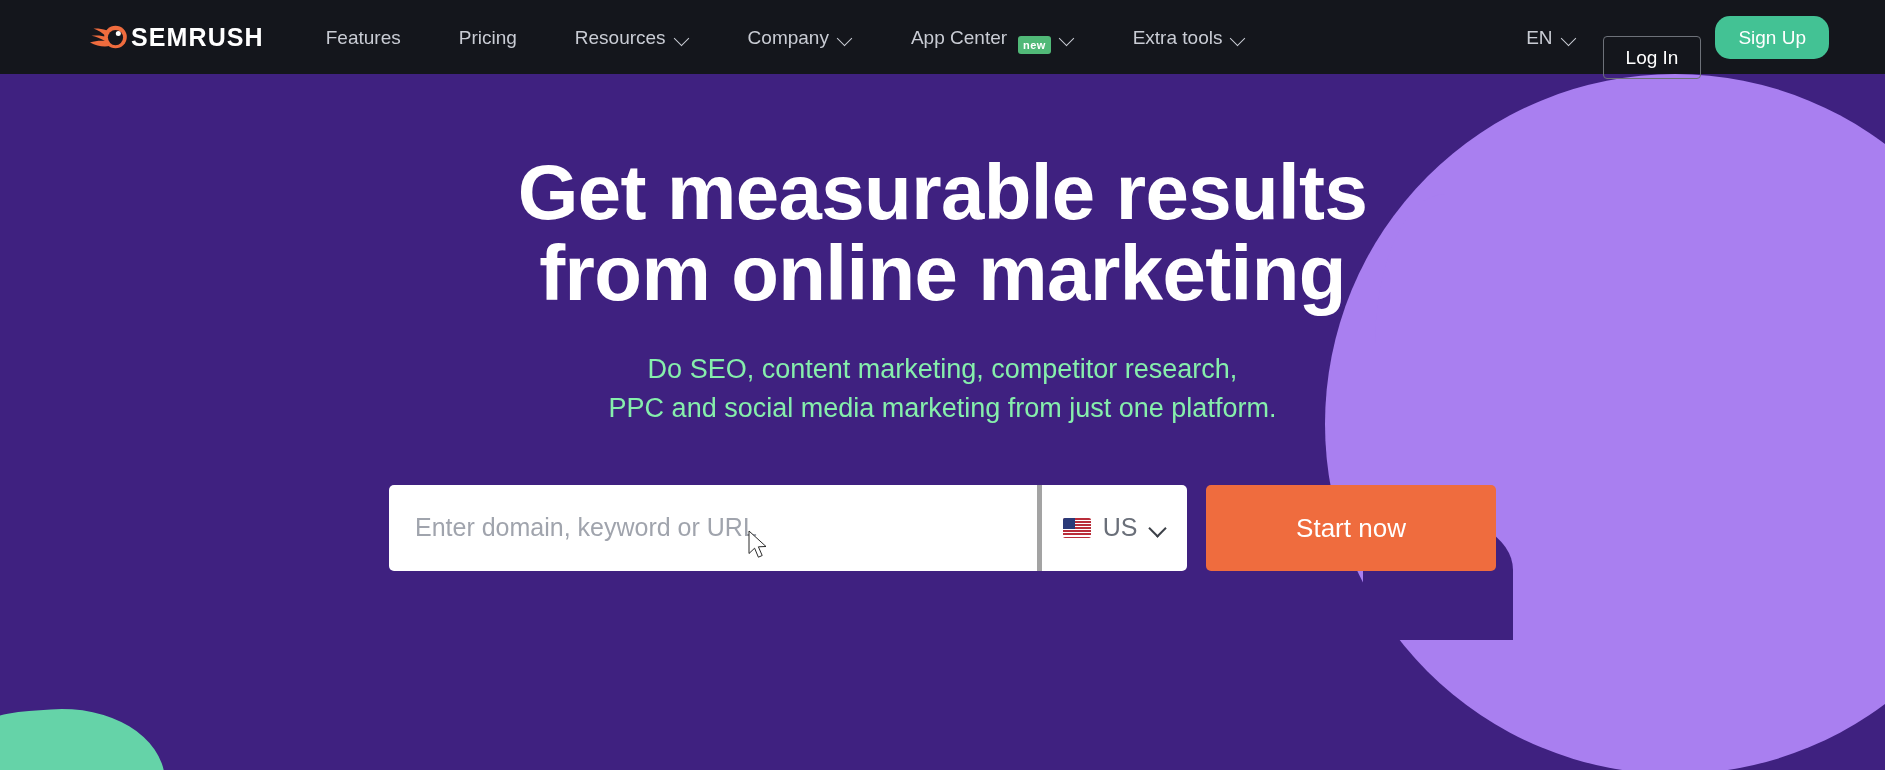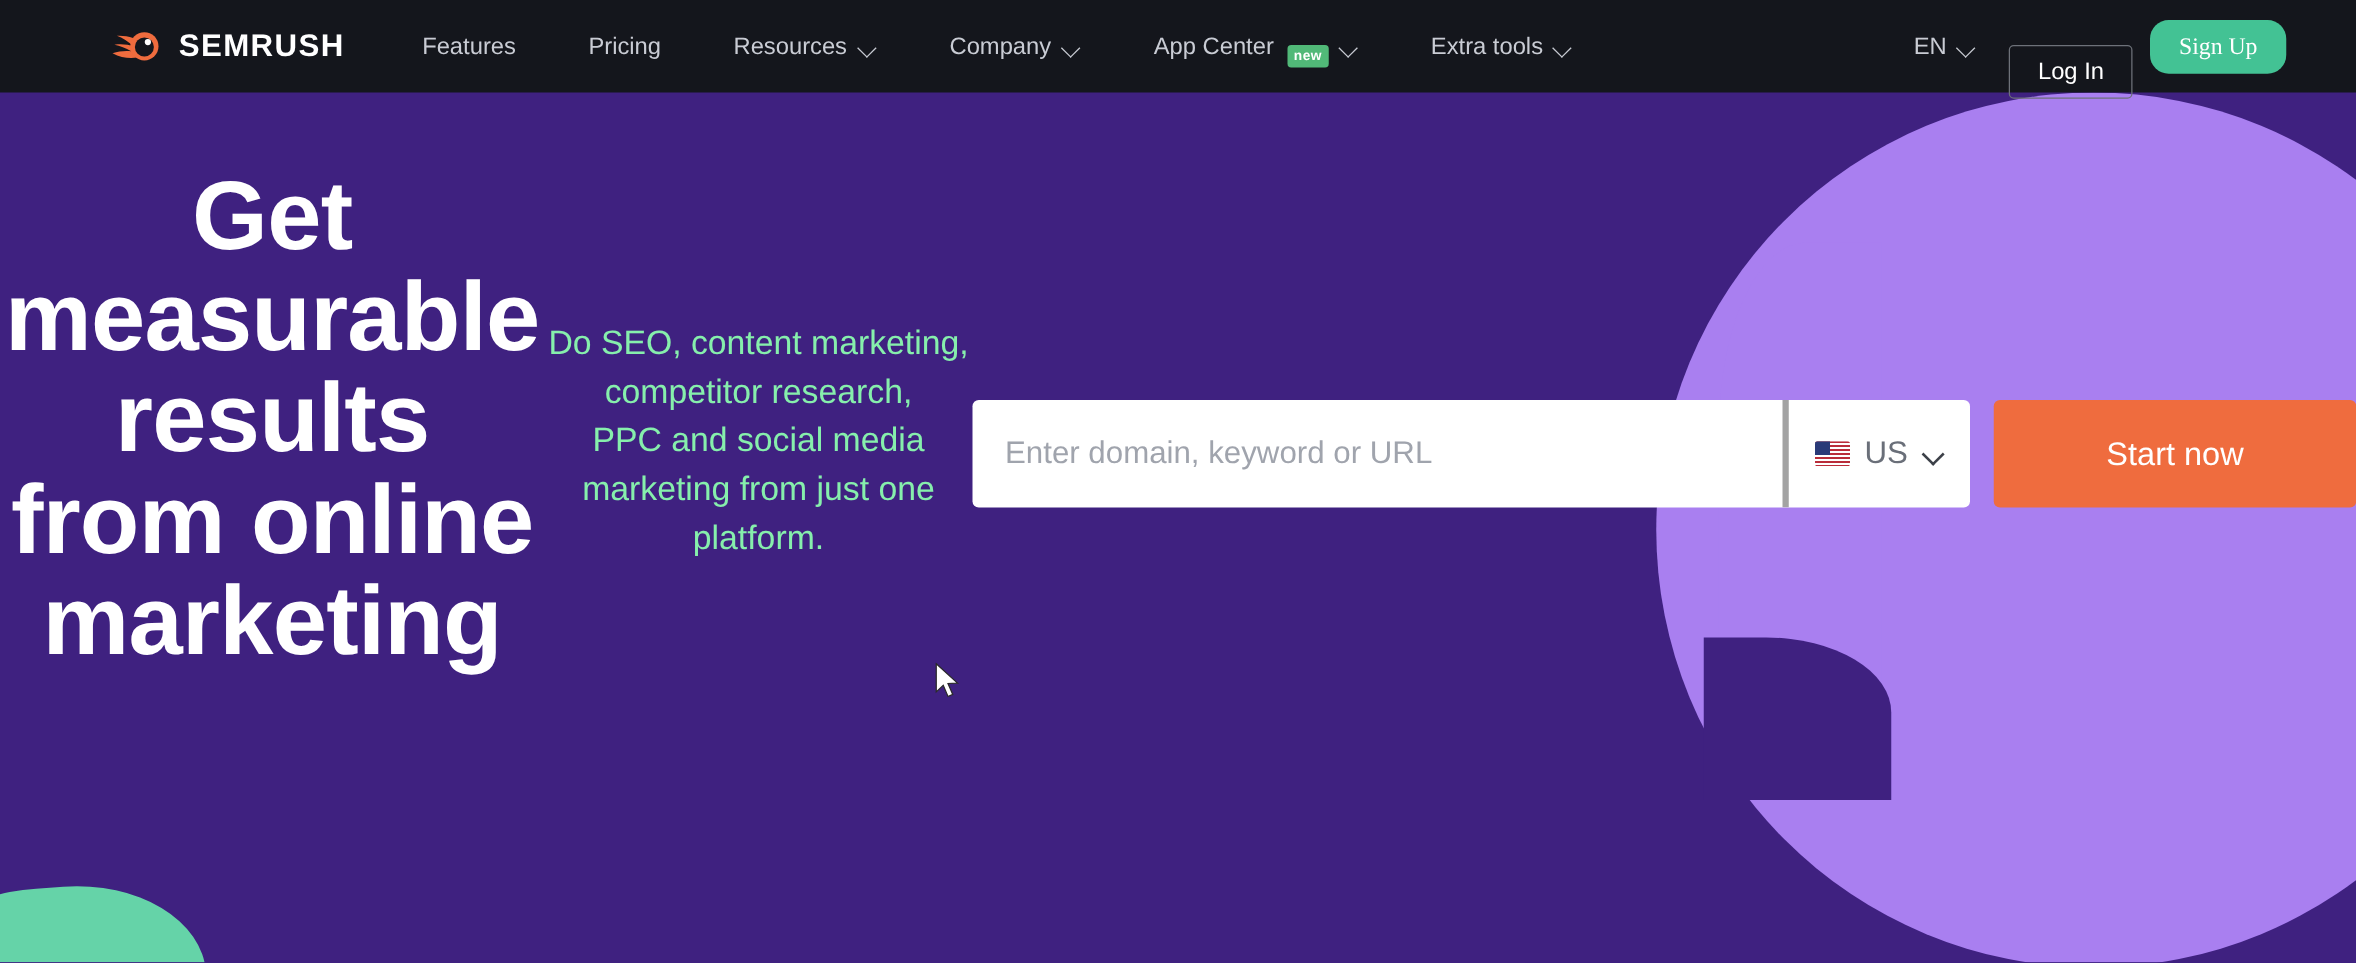--- a/index.html
+++ b/index.html
@@ -29,21 +29,21 @@
     height: 74px;
     background: #14161c;
     display: flex;
     align-items: center;
     padding: 0 56px 0 88px;
   }
 
   .logo-wrap {
     display: flex;
     align-items: center;
-    gap: 13px;
+    gap: 1px;
     flex: 0 0 auto;
     margin-right: 62px;
     cursor: pointer;
   }
   .logo-mark {
     width: 42px; height: 30px;
     position: relative;
     flex: 0 0 auto;
   }
   .logo-text {
@@ -137,21 +137,21 @@
     margin-right: 14px;
     cursor: pointer;
     white-space: nowrap;
     margin-top: 40px;
   }
   .btn-signup {
     border: none;
     background: #43c294;
     color: #ffffff;
     font-size: 19px;
-    font-family: Liberation Serif, serif;
+    font-family: Liberation Sans, sans-serif;
     line-height: 1;
     padding: 12px 23px;
     border-radius: 15px;
     cursor: pointer;
     white-space: nowrap;
   }
 
   
   .hero {
     position: relative;
@@ -203,23 +203,23 @@
     border-radius: 50% 50% 46% 46% / 62% 70% 40% 40%;
     transform: rotate(-4deg);
     z-index: 1;
   }
 
   .hero-inner {
     position: relative;
     z-index: 10;
     width: 100%;
     display: flex;
-    flex-direction: row;
-    align-items: center;
-    padding-top: 58px;
+    flex-direction: column;
+    align-items: center;
+    padding-top: 78px;
   }
 
   .hero-title {
     color: #ffffff;
     font-size: 78px;
     font-weight: 700;
     line-height: 1.04;
     letter-spacing: -0.6px;
     text-align: center;
     max-width: 1040px;

